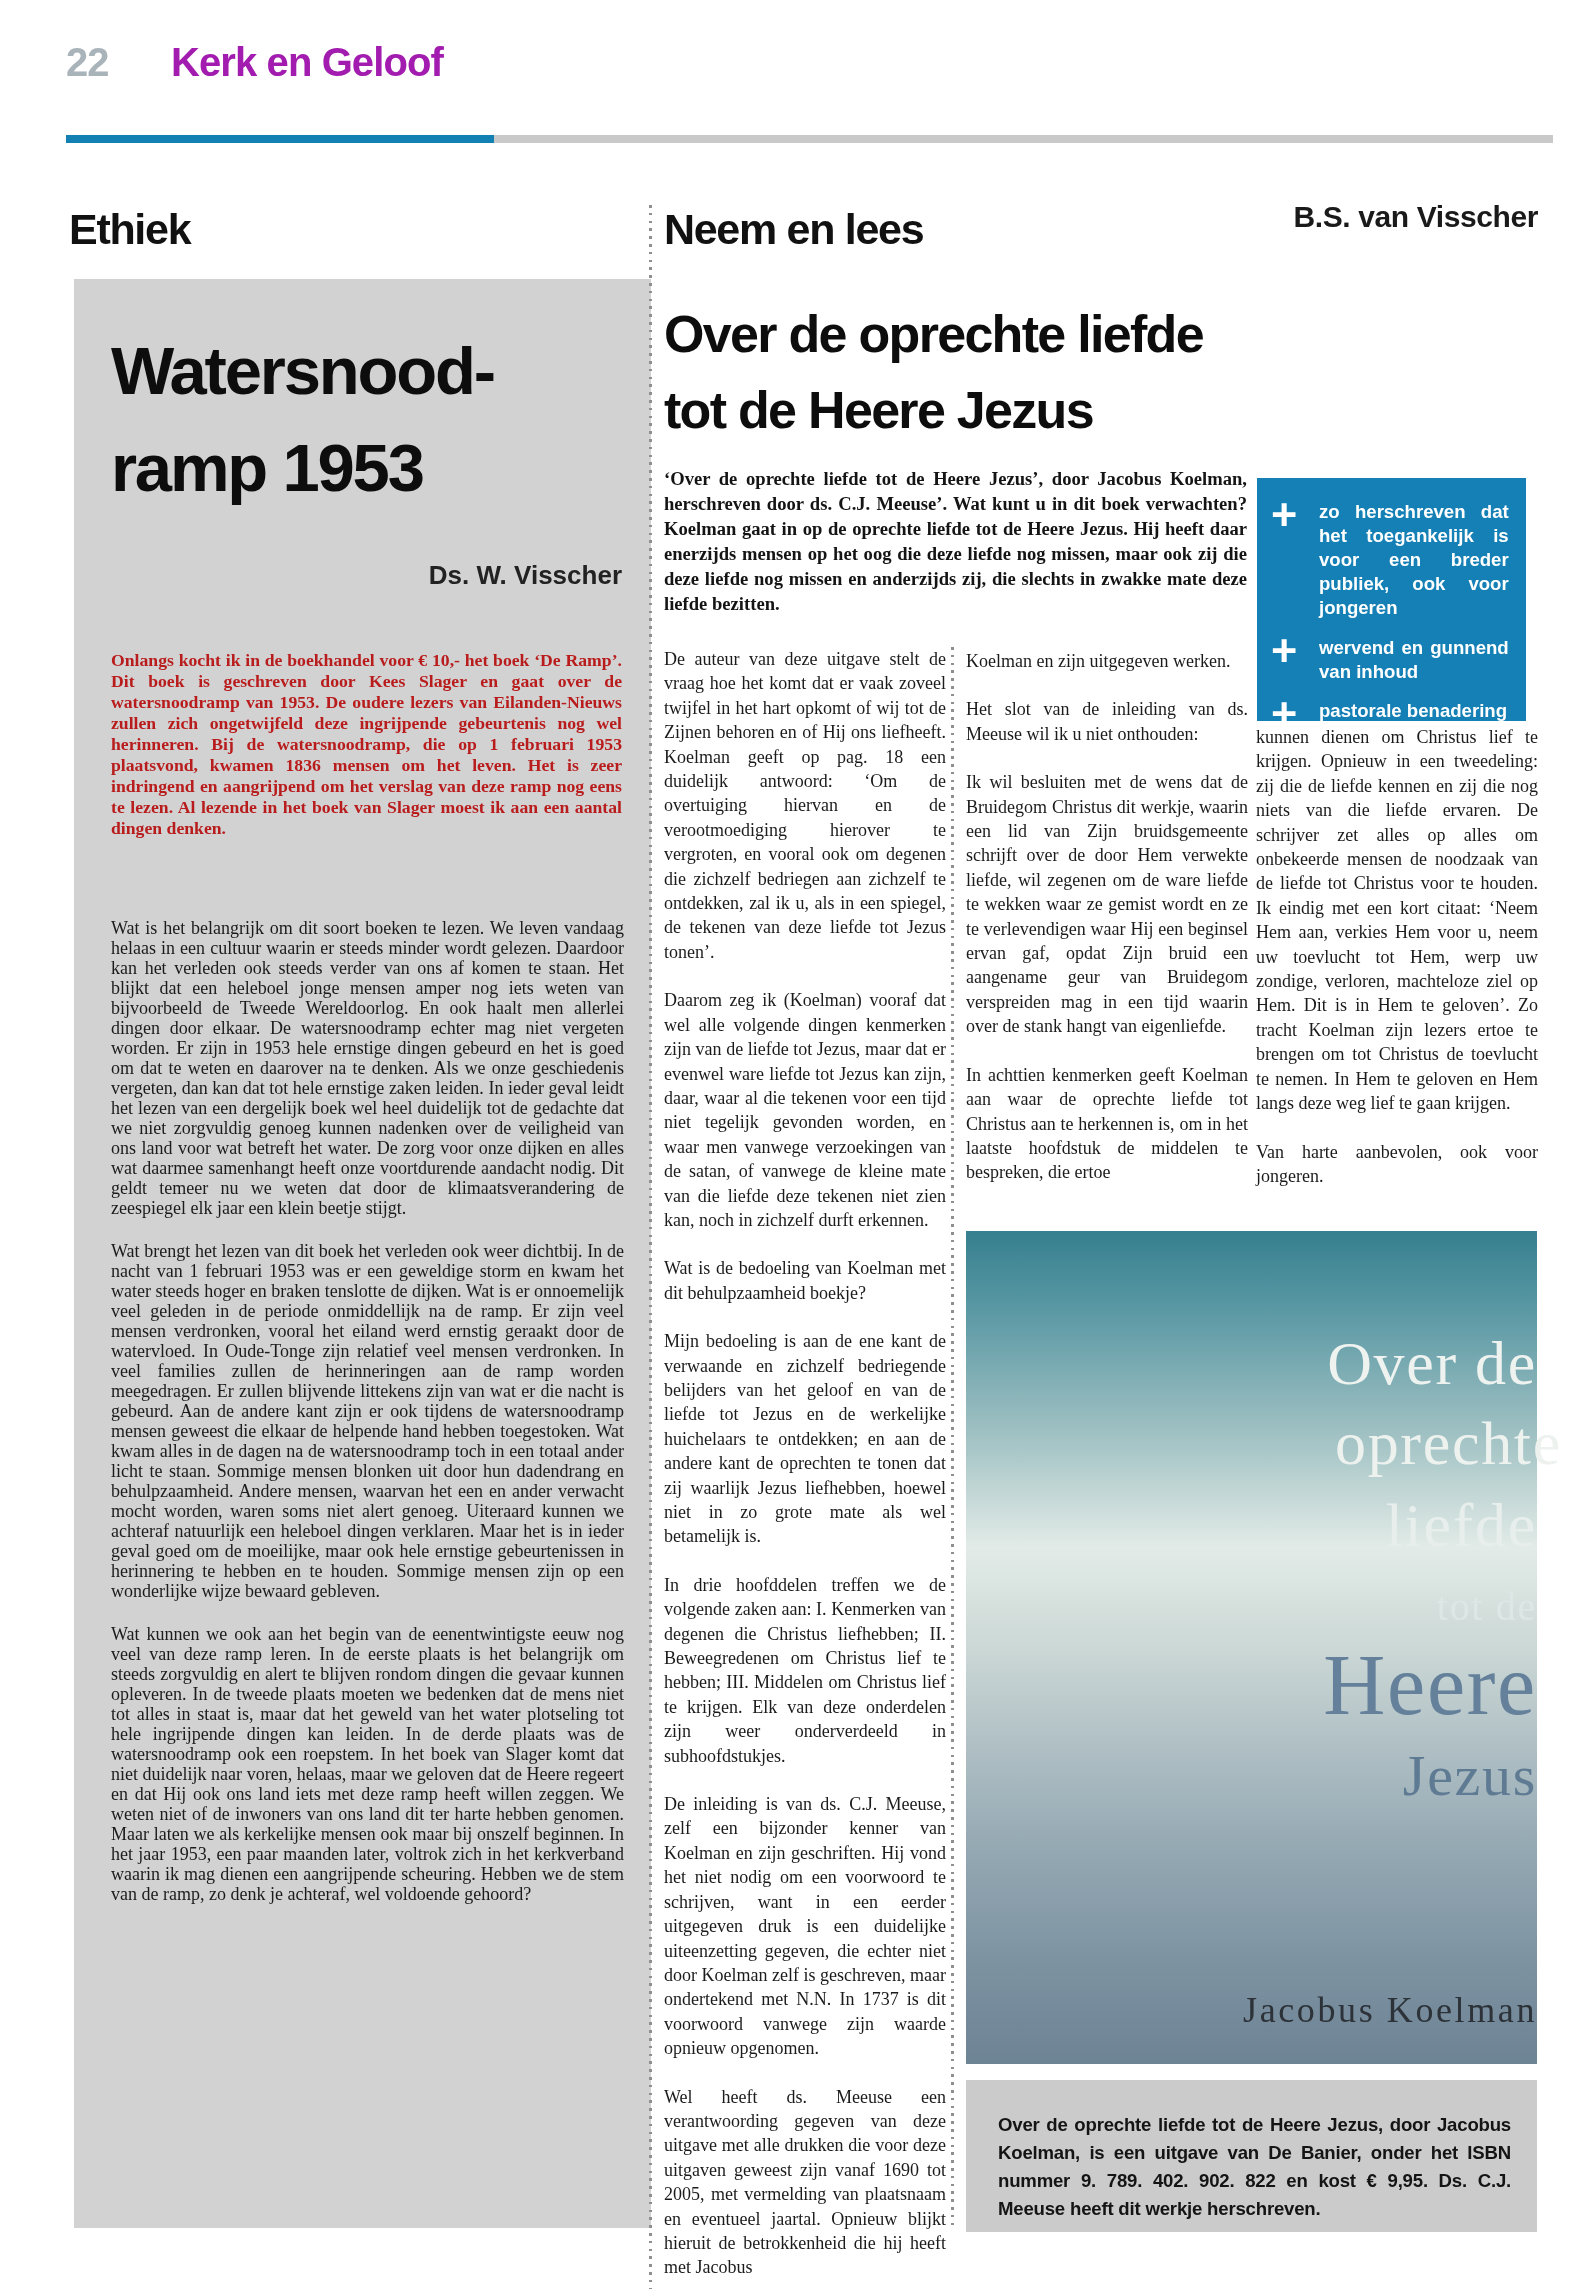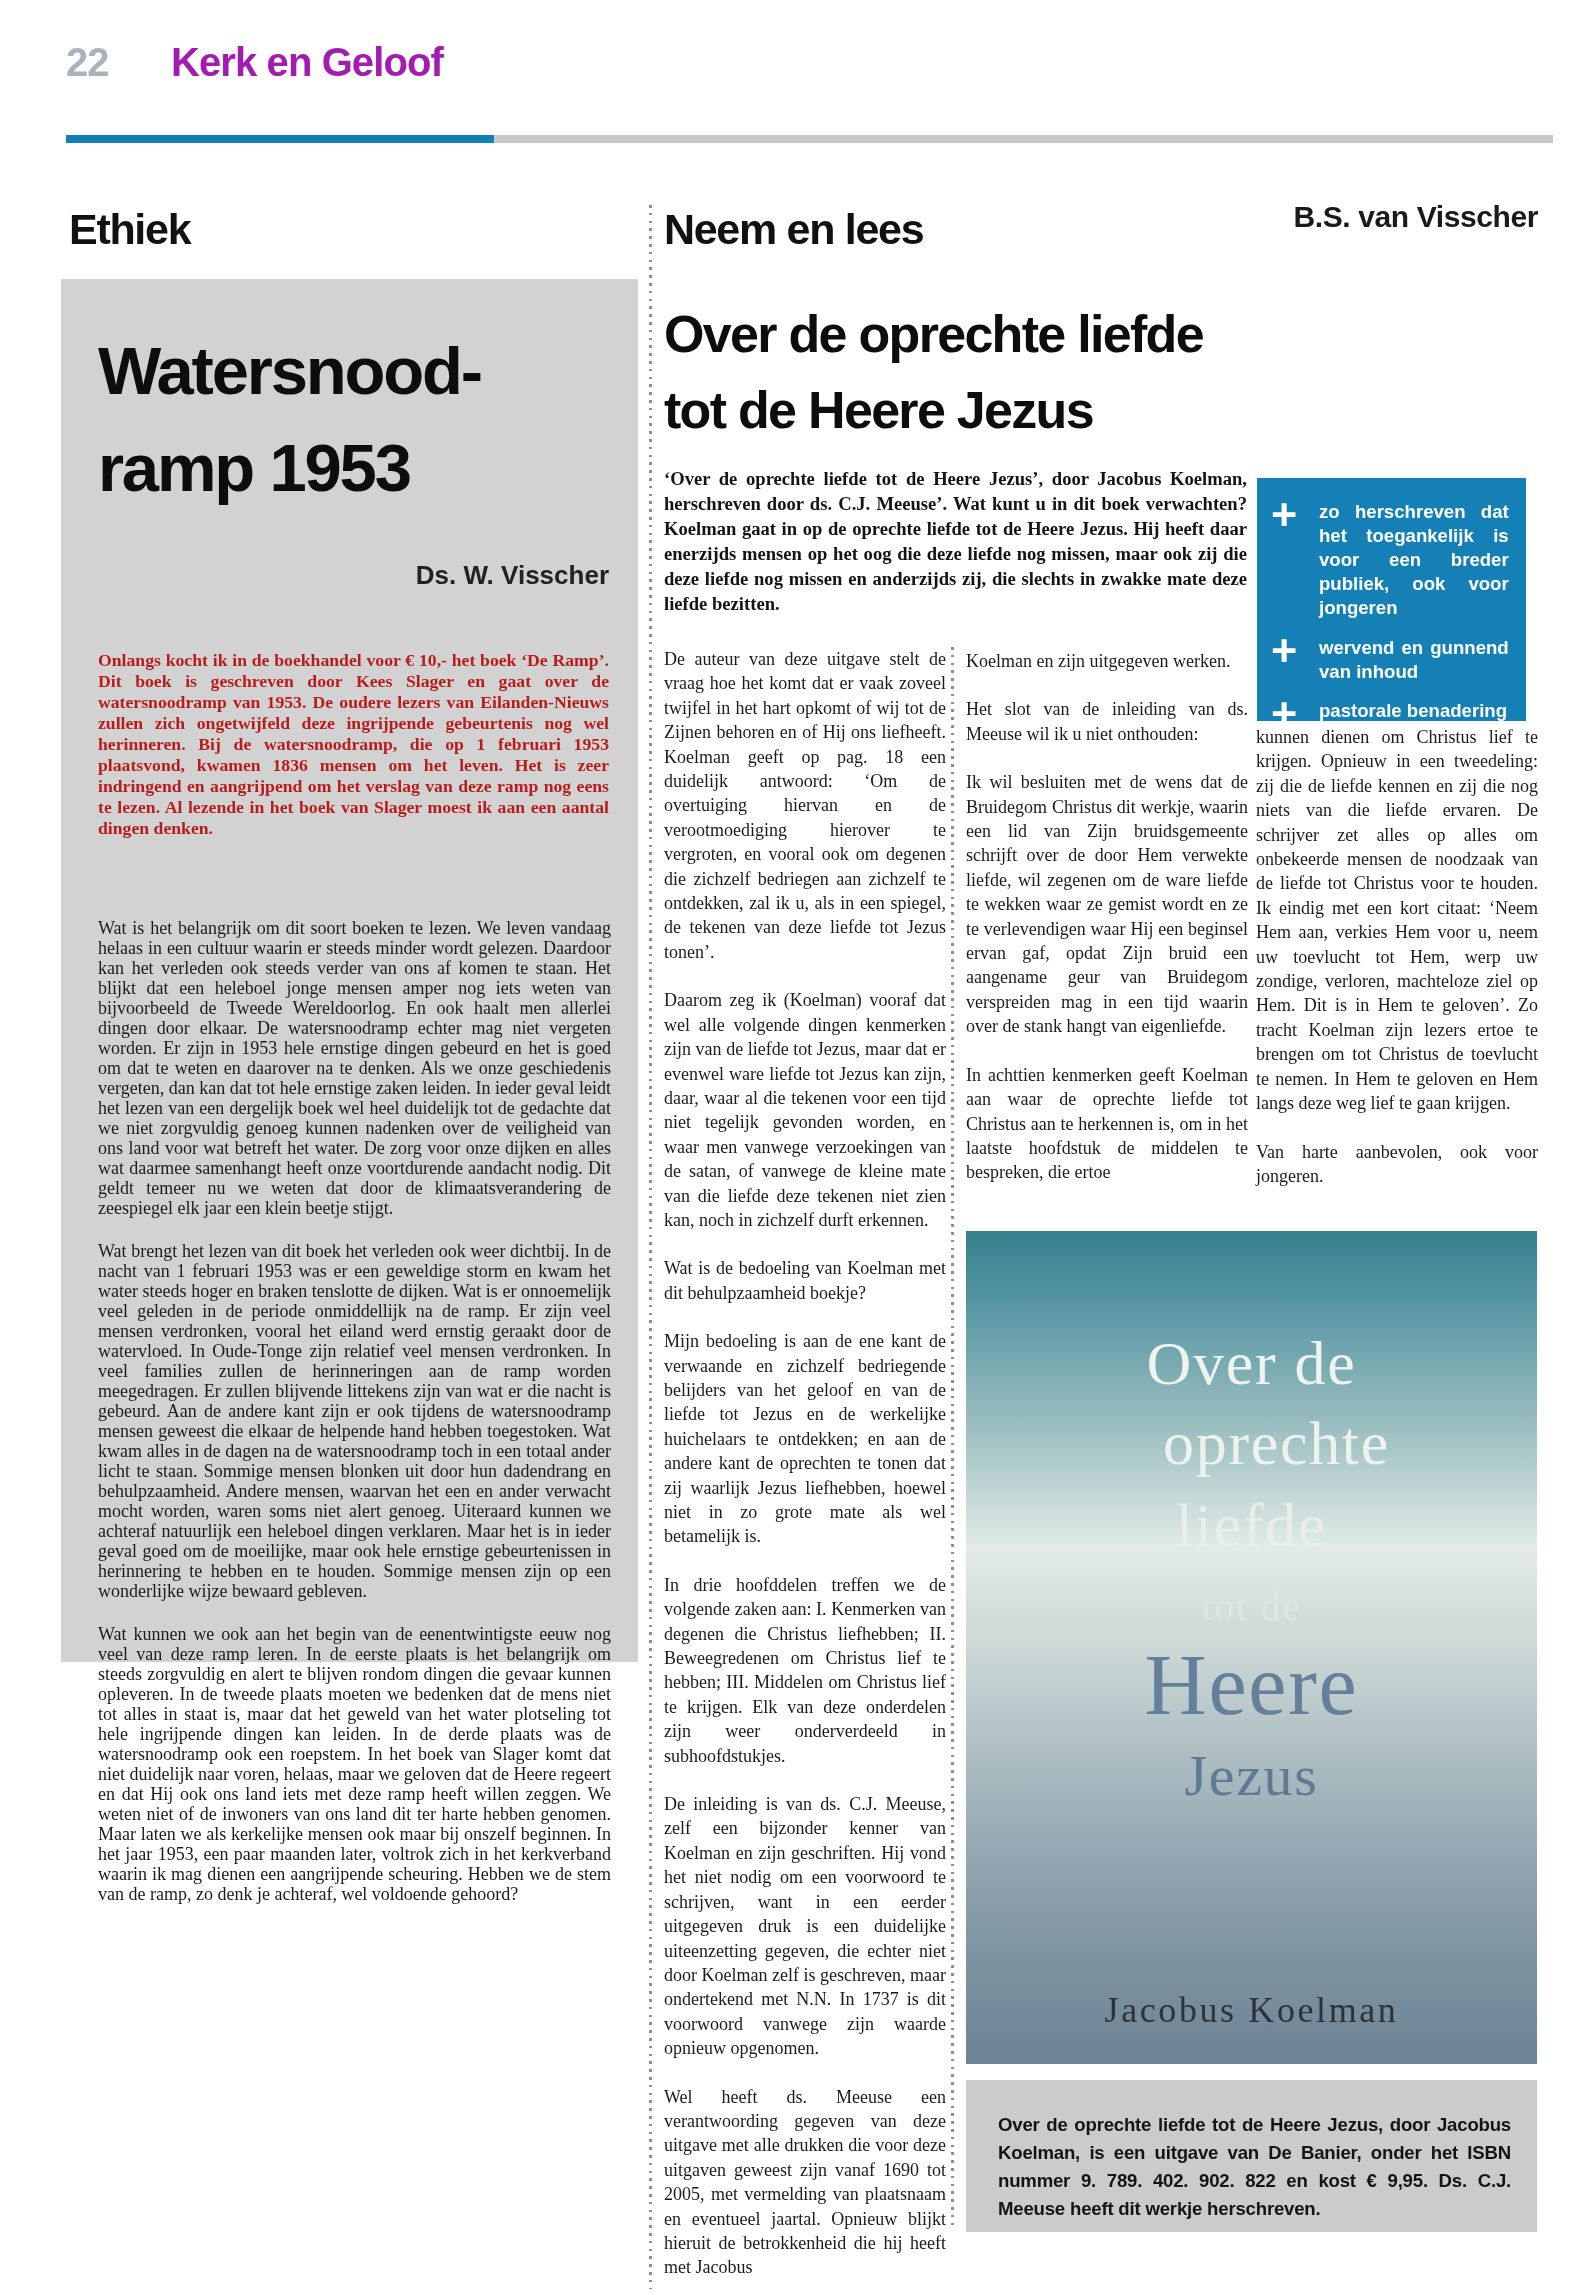--- a/index.html
+++ b/index.html
@@ -9,21 +9,21 @@
   
   .pg-num{left:66px;top:40px;font-size:40px;font-weight:bold;color:#a9b3ba;letter-spacing:-0.9px;}
   .pg-section{left:171px;top:40px;font-size:40px;font-weight:bold;color:#a21caf;letter-spacing:-0.9px;}
   .rule-blue{left:66px;top:135px;width:428px;height:7.8px;background:#1380b4;}
   .rule-gray{left:494px;top:135px;width:1059px;height:7.8px;background:#c9c9c9;}
   
   .kicker{font-size:43px;font-weight:bold;color:#111;letter-spacing:-1.3px;}
   .kicker-left{left:69px;top:205px;}
   .kicker-mid{left:664px;top:205px;}
   
-  .graybox{left:61px;top:279px;width:577px;height:1383px;background:#d2d2d2;}
+  .graybox{left:74px;top:279px;width:577px;height:1949px;background:#d2d2d2;}
   .la-title{left:37px;top:43px;font-size:67px;line-height:97px;font-weight:bold;
             letter-spacing:-2.2px;color:#0d0d0d;white-space:nowrap;}
   .la-byline{left:37px;top:281px;width:511px;text-align:right;font-size:26px;font-weight:bold;color:#222;}
   .la-intro{left:37px;top:371px;width:511px;font-family:"Liberation Serif", serif;font-weight:bold;
             font-size:17.7px;line-height:21px;text-align:justify;color:#b91c1c;}
   .la-body{left:37px;top:639px;width:513px;font-family:Liberation Serif, serif;
            font-size:18px;line-height:20px;text-align:justify;color:#1b1b1b;}
   .la-body p{margin:0 0 23px 0;}
   
   .dotted{width:2.6px;background-image:repeating-linear-gradient(to bottom,#8f8f8f 0px,#8f8f8f 2.6px,transparent 2.6px,transparent 7.8px);}
@@ -46,21 +46,21 @@
   
   .bluebox{left:1257px;top:478px;width:269px;height:243px;background:#1580b5;box-sizing:border-box;
            padding:22.4px 17.3px 0 14px;}
   .bb-item{display:flex;margin-bottom:15.5px;}
   .bb-plus{flex:0 0 48px;color:#ffffff;font-weight:bold;font-size:45px;line-height:29px;}
   .bb-text{flex:1;color:#ffffff;font-weight:bold;font-size:18.6px;line-height:24px;text-align:justify;}
   
   .cover{left:966px;top:1231px;width:571px;height:833px;
          background:linear-gradient(180deg,#367f8e 0%,#5897a3 9%,#9ec0c2 24%,#e2ebe7 38%,
                     #ccd8d6 50%,#afbfc4 62%,#93a7b2 75%,#7d92a1 88%,#6d8495 100%);}
-  .cover div{position:absolute;width:100%;text-align:center;font-family:"Liberation Serif", serif;}
+  .cover div{position:absolute;width:100%;text-align:right;font-family:"Liberation Serif", serif;}
   .cv-l1{top:97px;font-size:62px;color:#eef3f0;letter-spacing:1.7px;}
   .cv-l2{top:177px;font-size:62px;color:#edf2ef;letter-spacing:1.7px;padding-left:25px;}
   .cv-l3{top:259px;font-size:62px;color:#e7eeec;letter-spacing:1.7px;}
   .cv-l4{top:352px;font-size:40px;color:#dde7e6;letter-spacing:1.7px;}
   .cv-l5{top:404px;font-size:86px;color:#64809a;letter-spacing:1.7px;}
   .cv-l6{top:511px;font-size:58px;color:#5f7b93;letter-spacing:1.7px;}
   .cv-author{top:758px;font-size:36px;color:#2c3238;letter-spacing:2.6px;}
   
   .caption{left:966px;top:2080px;width:571px;height:152px;background:#cbcbcb;box-sizing:border-box;
            padding:31px 26px 0 32px;}

